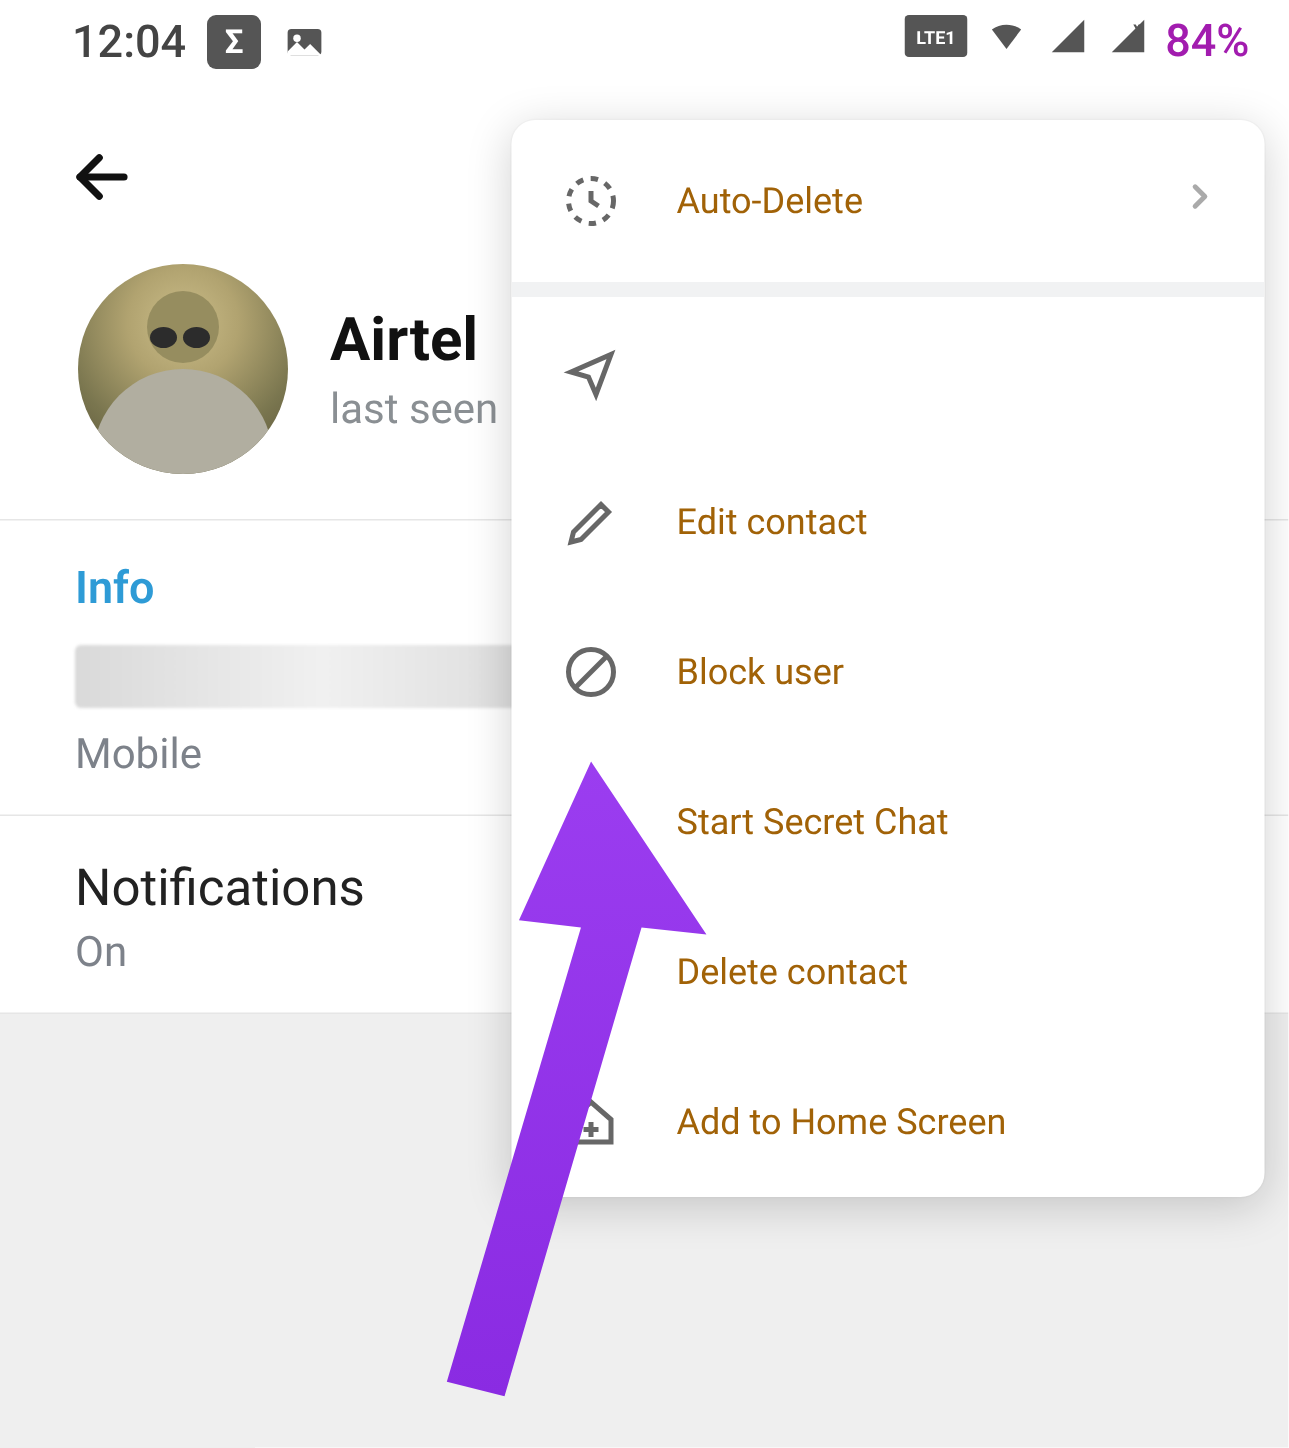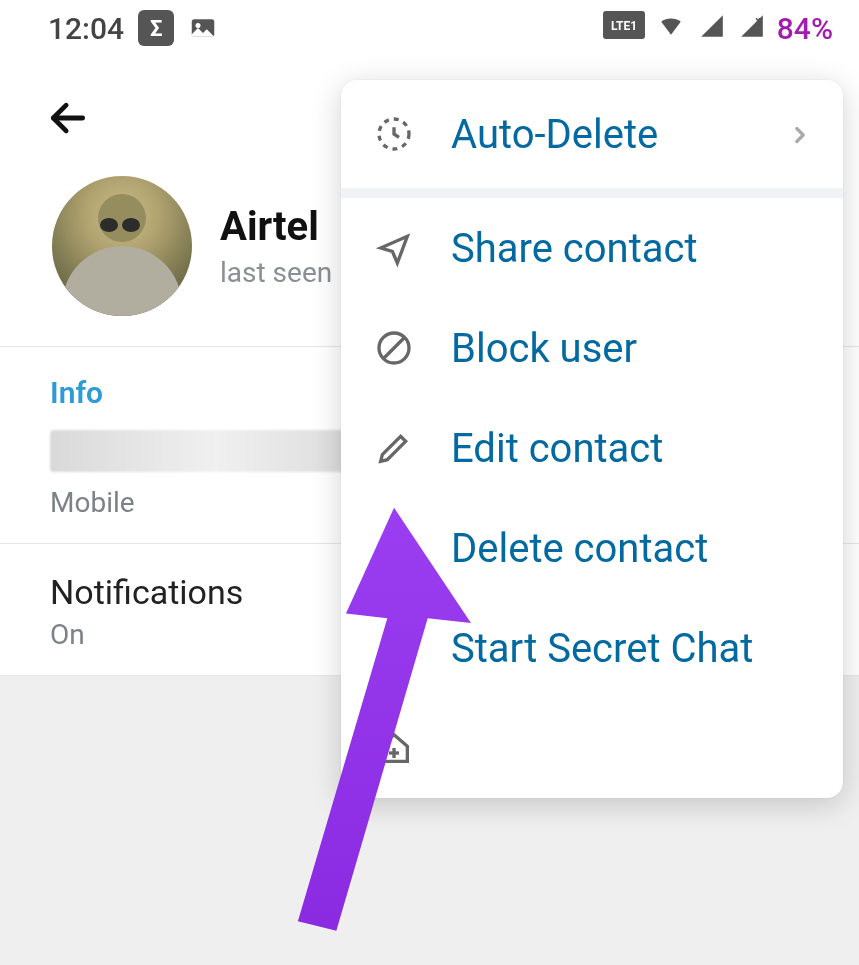--- a/index.html
+++ b/index.html
@@ -130,22 +130,22 @@
     .menu .top-sep {
       height: 10px;
       background:#f1f2f3;
     }
     .menu-item {
       display:flex;
       align-items:center;
       height: 100px;
       padding: 0 30px;
       gap: 34px;
-      font-size: 40px;
-      color:#0369a1;
+      font-size: 24px;
+      color:#a16207;
     }
     .menu-item.auto-delete { height: 108px; }
     .menu-item .micon {
       width: 46px; height:46px;
       display:flex; align-items:center; justify-content:center;
       color:#6b6b6b;
     }
     .menu-item .chev { margin-left:auto; color:#aaa; }
     .micon svg { stroke:#676767; }
 
@@ -251,69 +251,69 @@
   </div>
 
   <div class="top-sep"></div>
 
   <div class="menu-item">
     <span class="micon">
       <svg width="40" height="40" viewBox="0 0 24 24" fill="none" stroke-width="2">
           <path d="M4 12l16-7-6 16-3-7-7-2z"></path>
         </svg>
     </span>
-    <span>Share contact</span>
+  </div>
+
+  <div class="menu-item">
+    <span class="micon">
+      <svg width="40" height="40" viewBox="0 0 24 24" fill="none" stroke-width="2">
+          <path d="M4 20l4-1 11-11-3-3L5 16l-1 4z"></path>
+        </svg>
+    </span>
+    <span>Edit contact</span>
   </div>
 
   <div class="menu-item">
     <span class="micon">
       <svg width="40" height="40" viewBox="0 0 24 24" fill="none" stroke-width="2">
           <circle cx="12" cy="12" r="9"></circle>
           <line x1="6" y1="18" x2="18" y2="6"></line>
         </svg>
     </span>
     <span>Block user</span>
   </div>
 
   <div class="menu-item">
     <span class="micon">
       <svg width="40" height="40" viewBox="0 0 24 24" fill="none" stroke-width="2">
-          <path d="M4 20l4-1 11-11-3-3L5 16l-1 4z"></path>
-        </svg>
-    </span>
-    <span>Edit contact</span>
-  </div>
-
-  <div class="menu-item">
-    <span class="micon">
-      <svg width="40" height="40" viewBox="0 0 24 24" fill="none" stroke-width="2">
-          <path d="M5 7h14M9 7V5h6v2M7 7l1 13h8l1-13"></path>
-        </svg>
-    </span>
-    <span>Delete contact</span>
-  </div>
-
-  <div class="menu-item">
-    <span class="micon">
-      <svg width="40" height="40" viewBox="0 0 24 24" fill="none" stroke-width="2">
           <rect x="6" y="11" width="12" height="9" rx="2"></rect>
           <path d="M9 11V8a3 3 0 0 1 6 0v3"></path>
         </svg>
     </span>
     <span>Start Secret Chat</span>
+  </div>
+
+  <div class="menu-item">
+    <span class="micon">
+      <svg width="40" height="40" viewBox="0 0 24 24" fill="none" stroke-width="2">
+          <path d="M5 7h14M9 7V5h6v2M7 7l1 13h8l1-13"></path>
+        </svg>
+    </span>
+    <span>Delete contact</span>
   </div>
 
   <div class="menu-item">
     <span class="micon">
       <svg width="40" height="40" viewBox="0 0 24 24" fill="none" stroke-width="2">
           <path d="M4 11l8-7 8 7v9H4z"></path>
           <line x1="12" y1="12" x2="12" y2="18"></line>
           <line x1="9" y1="15" x2="15" y2="15"></line>
         </svg>
     </span>
+    <span>Add to Home Screen</span>
   </div>
 </div>
 
 <svg class="annotation-arrow" viewBox="0 0 300 520">
   <defs>
     <linearGradient id="g1" x1="0" y1="1" x2="0" y2="0">
       <stop stop-color="#8a2be2"></stop>
         <stop offset="1" stop-color="#9b3df0"></stop>
     </linearGradient>
   </defs>

